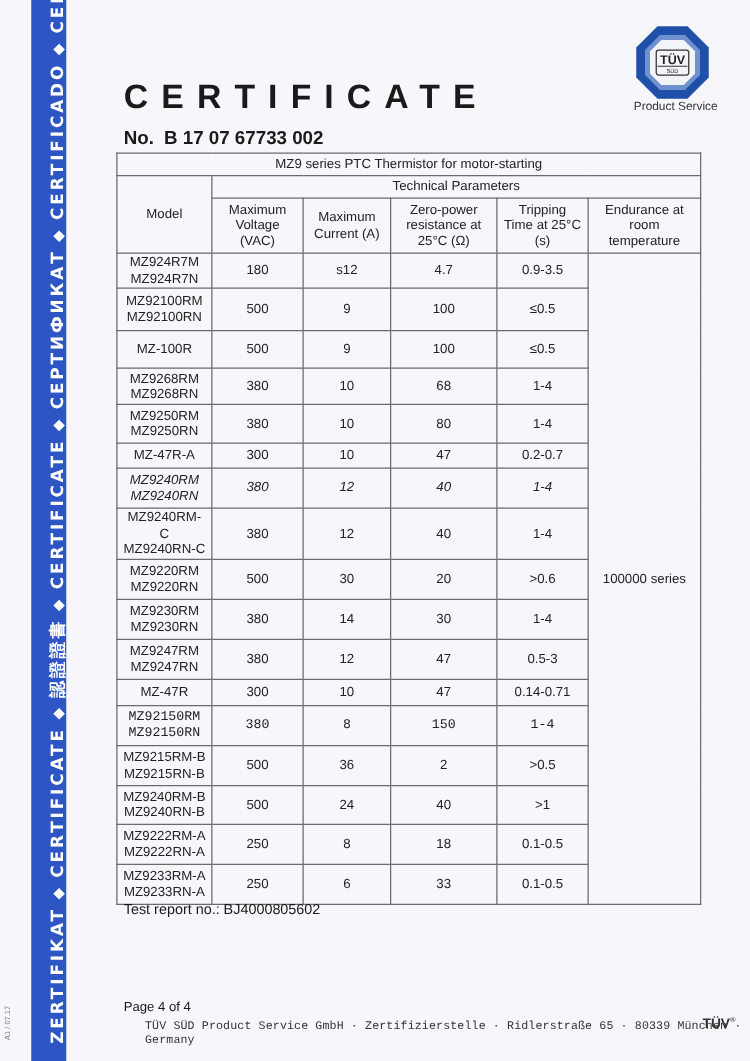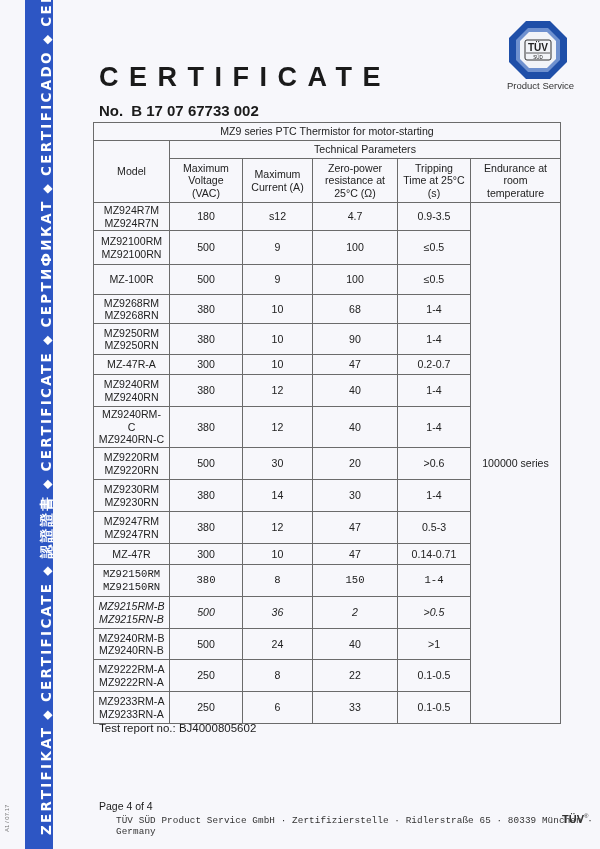--- a/index.html
+++ b/index.html
@@ -96,31 +96,31 @@
         <td>MZ9268RM<br>MZ9268RN</td>
         <td>380</td>
         <td>10</td>
         <td>68</td>
         <td>1-4</td>
       </tr>
       <tr style="height: 31px;">
         <td>MZ9250RM<br>MZ9250RN</td>
         <td>380</td>
         <td>10</td>
-        <td>90</td>
+        <td>80</td>
         <td>1-4</td>
       </tr>
       <tr style="height: 20px; margin-top: 24px;">
         <td>MZ-47R-A</td>
         <td>300</td>
         <td>10</td>
         <td>47</td>
         <td>0.2-0.7</td>
       </tr>
-      <tr style="height: 32px;">
+      <tr style="height: 32px; font-style: italic;">
         <td>MZ9240RM<br>MZ9240RN</td>
         <td>380</td>
         <td>12</td>
         <td>40</td>
         <td>1-4</td>
       </tr>
       <tr style="height: 41px;">
         <td>MZ9240RM-<br>C<br>MZ9240RN-C</td>
         <td>380</td>
         <td>12</td>
@@ -155,39 +155,39 @@
         <td>47</td>
         <td>0.14-0.71</td>
       </tr>
       <tr style="height: 32px; font-family: Liberation Mono, monospace;">
         <td>MZ92150RM<br>MZ92150RN</td>
         <td>380</td>
         <td>8</td>
         <td>150</td>
         <td>1-4</td>
       </tr>
-      <tr style="height: 32px; font-style: italic;">
+      <tr style="height: 32px;">
         <td>MZ9215RM-B<br>MZ9215RN-B</td>
         <td>500</td>
         <td>36</td>
         <td>2</td>
         <td>&gt;0.5</td>
       </tr>
       <tr style="height: 31px;">
         <td>MZ9240RM-B<br>MZ9240RN-B</td>
         <td>500</td>
         <td>24</td>
         <td>40</td>
         <td>&gt;1</td>
       </tr>
       <tr style="height: 32px;">
         <td>MZ9222RM-A<br>MZ9222RN-A</td>
         <td>250</td>
         <td>8</td>
-        <td>22</td>
+        <td>18</td>
         <td>0.1-0.5</td>
       </tr>
       <tr style="height: 32px;">
         <td>MZ9233RM-A<br>MZ9233RN-A</td>
         <td>250</td>
         <td>6</td>
         <td>33</td>
         <td>0.1-0.5</td>
       </tr>
     </tbody>

